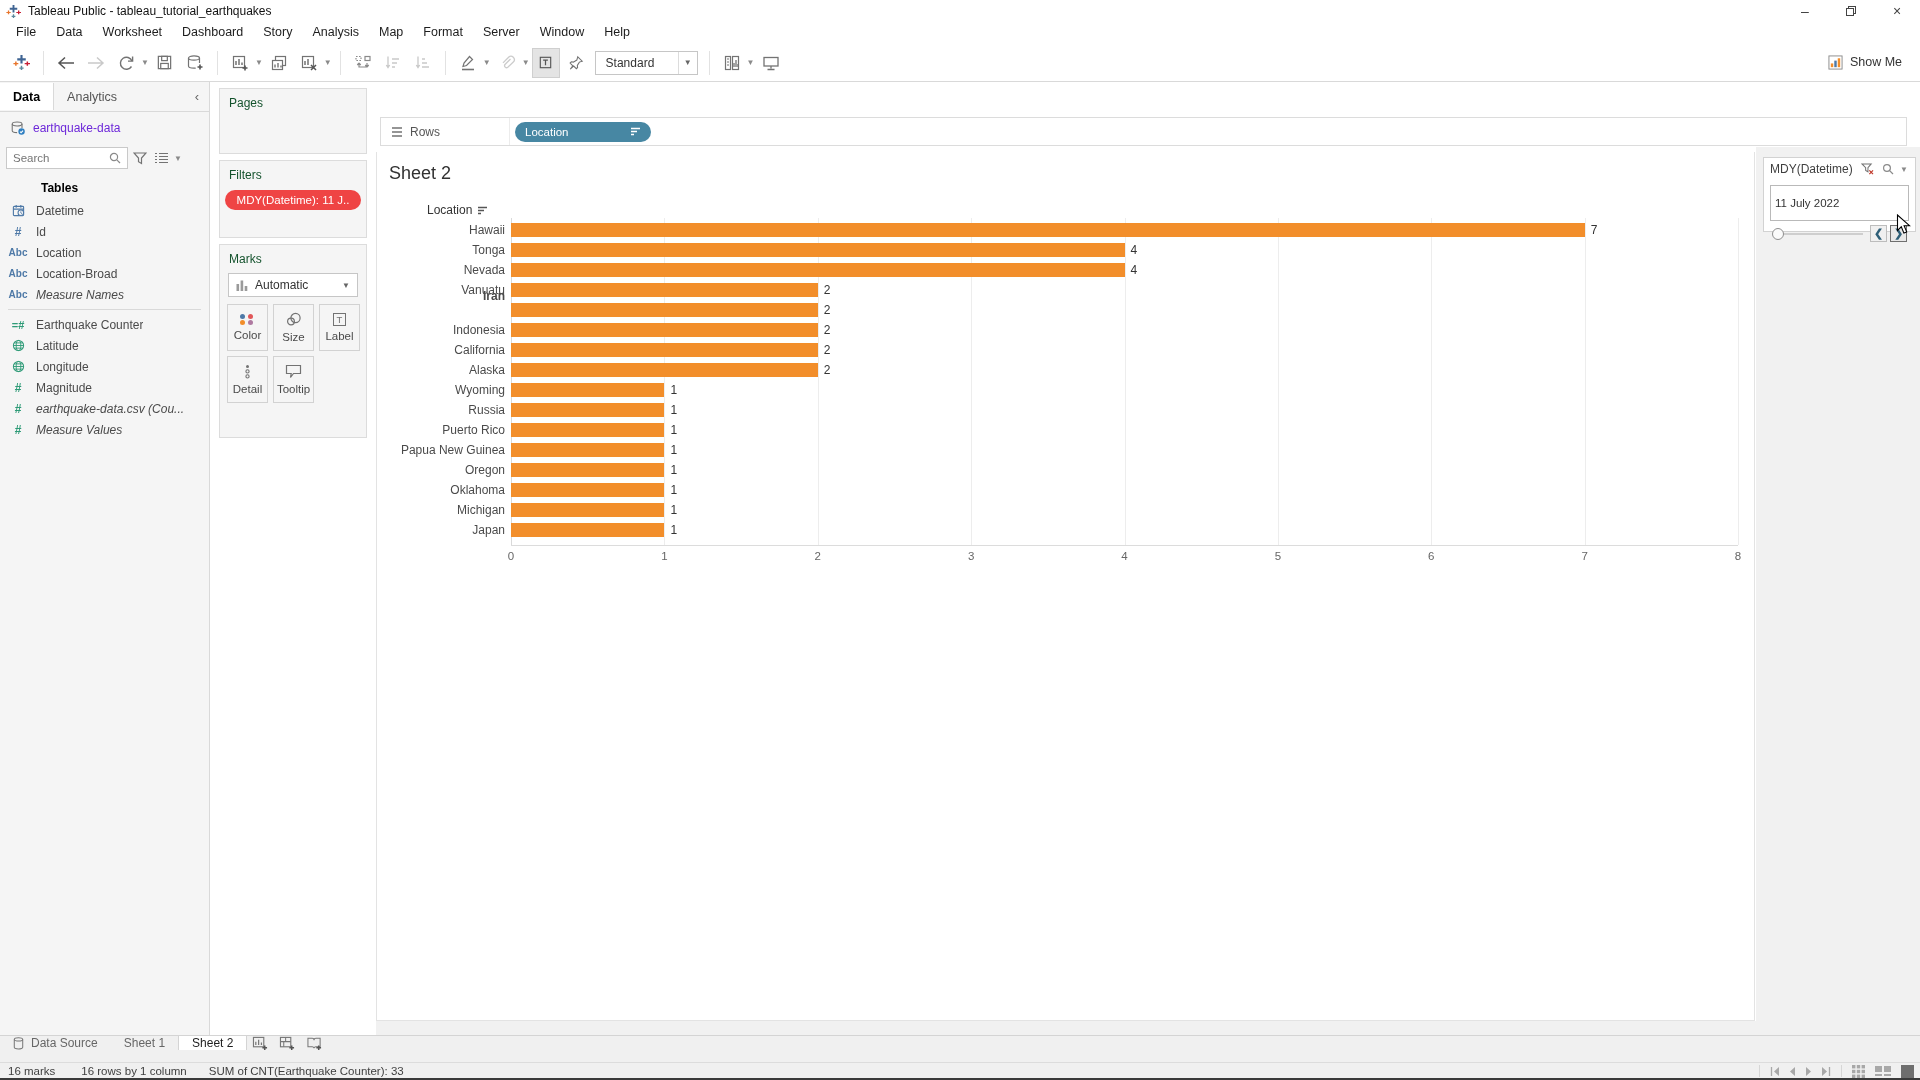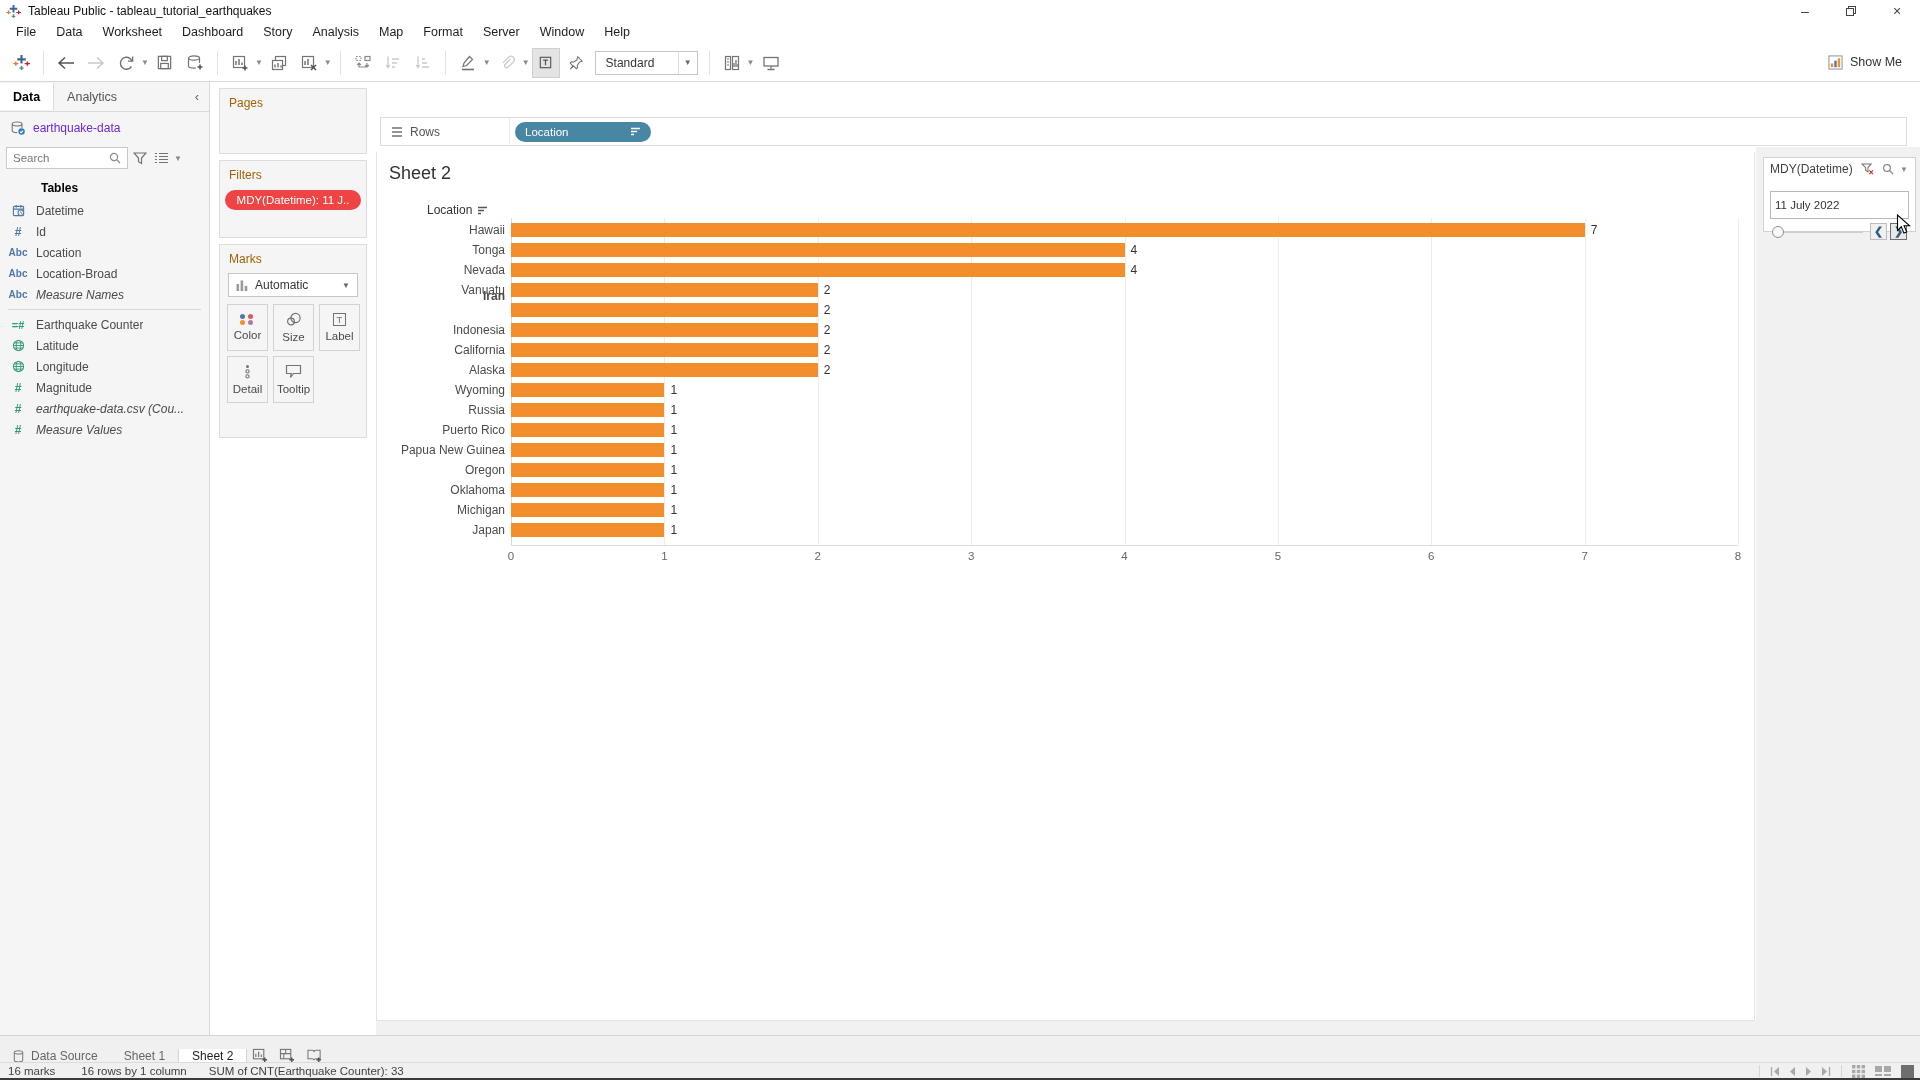--- a/index.html
+++ b/index.html
@@ -51,21 +51,21 @@
   .field-icon{width:28px;display:flex;justify-content:center;align-items:center;font-weight:bold;flex:none;}
   .fi-text{font-size:10px;letter-spacing:0;}
   .field-label{font-size:12px;color:#4a4a4a;overflow:hidden;text-overflow:ellipsis;}
   .field-label.italic{font-style:italic;}
   .fields-sep{height:1px;background:#d9d9d9;margin:4px 8px 4px 8px;}
   
   .card{position:absolute;background:#f5f5f5;border:1px solid #dcdcdc;box-sizing:border-box;}
   #card-pages{left:219px;top:88px;width:148px;height:66px;}
   #card-filters{left:219px;top:160px;width:148px;height:78px;}
   #card-marks{left:219px;top:244px;width:148px;height:194px;}
-  .card-title{padding:7px 9px 5px;font-size:12px;color:#a16207;}
+  .card-title{padding:7px 9px 5px;font-size:12px;color:#14532d;}
   .filter-pill{margin:3px 5px;height:20px;border-radius:10px;color:#fff;font-size:11.5px;
                display:flex;align-items:center;justify-content:center;}
   .marks-dropdown{margin:2px 8px 0;height:22px;background:#fff;border:1px solid #c6c6c6;
                   display:flex;align-items:center;gap:7px;padding:0 7px;font-size:12px;color:#333;}
   .marks-dropdown .dd-arrow{margin-left:auto;font-size:8px;color:#666;}
   .marks-grid{display:grid;grid-template-columns:repeat(3,41px);gap:5px;margin:7px 7px;}
   .mark-btn{height:45px;background:#f5f5f5;border:1px solid #d2d2d2;display:flex;flex-direction:column;
             align-items:center;justify-content:center;gap:4px;font-size:11.5px;color:#4a4a4a;}
   .dots{display:grid;grid-template-columns:7px 7px;grid-gap:1px;}
   .dots i{width:5px;height:5px;border-radius:50%;display:block;}
@@ -94,35 +94,35 @@
   .cat-label{position:absolute;left:6px;width:122px;text-align:right;height:14px;line-height:14px;
              font-size:12px;color:#4a4a4a;white-space:nowrap;}
   .x-tick{position:absolute;top:398px;transform:translateX(-50%);font-size:11.5px;color:#666;}
   .axis-title{position:absolute;left:134px;top:417px;width:1227px;display:flex;justify-content:center;
               align-items:center;gap:6px;font-size:12px;color:#4a4a4a;}
   
   .qf{position:absolute;left:1763px;top:157px;width:153px;height:75px;background:#fff;
       border:1px solid #d2d2d2;box-sizing:border-box;padding:3px 6px;}
   .qf-head{display:flex;align-items:center;gap:4px;}
   .qf-title{font-size:12px;color:#3f3f3f;flex:1;}
-  .qf-input{width:100%;height:28px;border:1px solid #b9b9b9;box-sizing:border-box;
-            font:11.5px "Liberation Sans",sans-serif;color:#333;padding:0 4px;margin-top:14px;}
+  .qf-input{width:100%;height:36px;border:1px solid #b9b9b9;box-sizing:border-box;
+            font:11.5px "Liberation Sans",sans-serif;color:#333;padding:0 4px;margin-top:8px;}
   .qf-slider{position:relative;height:20px;margin-top:3px;}
   .qf-track{position:absolute;left:4px;right:46px;top:9px;height:2px;background:#cecece;}
   .qf-handle{position:absolute;left:2px;top:4px;width:10px;height:10px;border-radius:50%;
              background:#fbfbfb;border:1px solid #8f8f8f;}
   .qf-btn{position:absolute;top:1px;width:17px;height:17px;background:#f0f0f0;border:1px solid #bdbdbd;
           display:flex;align-items:center;justify-content:center;font-size:11px;color:#2e5f78;
           font-weight:bold;box-sizing:border-box;}
   .qf-btn.prev{right:22px;}
   .qf-btn.next{right:2px;border-color:#6f6f6f;background:#e8e8e8;}
   .cursor{position:absolute;left:1896px;top:214px;z-index:50;pointer-events:none;}
   
   .tabsbar{position:absolute;left:0;right:0;top:1035px;height:27px;background:#f0f0f0;
-           border-top:1px solid #d4d4d4;display:flex;align-items:flex-end;}
+           border-top:1px solid #d4d4d4;display:flex;align-items:flex-start;}
   .tab{display:flex;align-items:center;gap:7px;padding:0 13px;font-size:12px;color:#666;}
   .tab.active{background:#fff;color:#1d1d1d;border-left:1px solid #d4d4d4;border-right:1px solid #d4d4d4;}
   .tab-new{width:27px;display:flex;align-items:center;justify-content:center;}
   
   .statusbar{position:absolute;left:0;right:0;top:1062px;height:16px;background:#f0f0f0;
              border-top:1px solid #dcdcdc;display:flex;align-items:center;font-size:11.5px;color:#3f3f3f;}
   .sb-item{white-space:nowrap;}
   #sb-marks{margin-left:8px;} #sb-size{margin-left:26px;} #sb-agg{margin-left:22px;}
   .sb-right{margin-left:auto;display:flex;align-items:center;gap:10px;padding-right:6px;}
   .sb-sep{width:1px;height:12px;background:#d6d6d6;}

